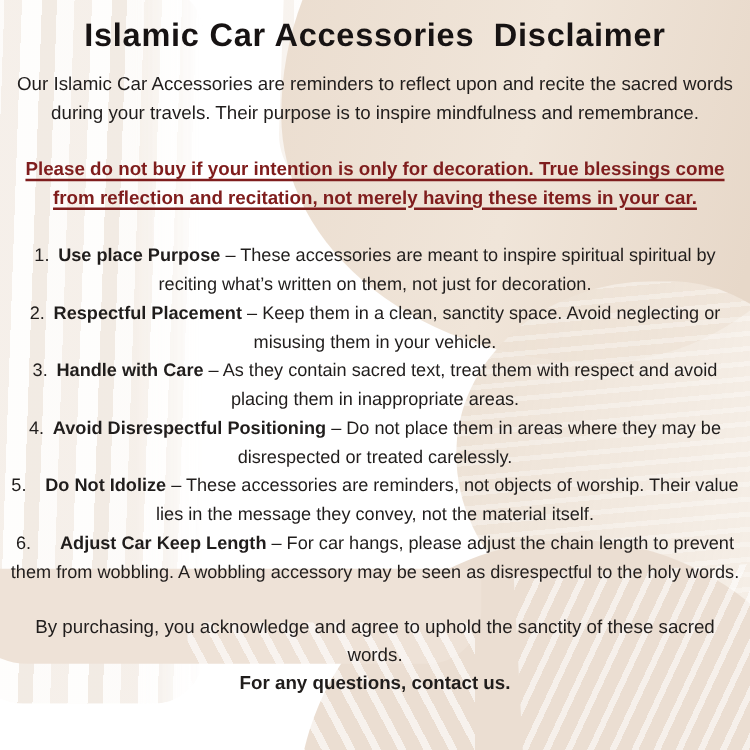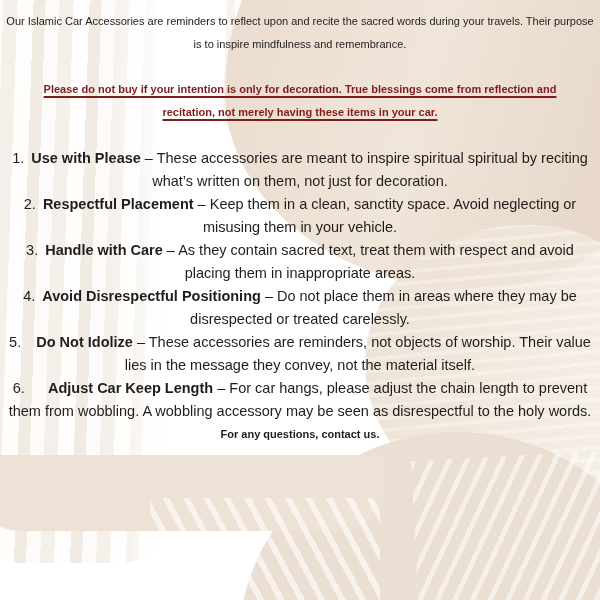--- a/index.html
+++ b/index.html
@@ -58,21 +58,21 @@
     background:repeating-linear-gradient(62deg,
       rgba(255,255,255,0.60) 0 6px, rgba(255,255,255,0) 6px 18px);
   }
 
   
   .content { position:absolute; inset:0; padding:10px 5px 0; text-align:center; }
   .title {
     margin:3px 0 13px; font-size:26px; font-weight:700;
     letter-spacing:.6px; color:#171313;
   }
-  .para { font-size:11px; line-height:22.5px; margin:0 auto; }
+  .para { font-size:15px; line-height:22.5px; margin:0 auto; }
   .intro { max-width:590px; margin-bottom:23px; }
   .warning {
     max-width:566px; margin-bottom:24px; font-weight:700;
     color:#7f1d1d; text-decoration:underline;
     text-decoration-thickness:2px; text-underline-offset:3px;
   }
   .guidelines { max-width:594px; margin:0 auto; }
   .item { font-size:14.5px; line-height:22.5px; margin:0 0 1px; }
   .item .num { margin-right:7px; }
   .item b { font-weight:700; }
@@ -87,29 +87,31 @@
   <div class="brush brush-left"></div>
   <div class="brush brush-top-center"></div>
   <div class="brush brush-top-right"></div>
   <div class="brush brush-right-mid"></div>
   <div class="brush brush-bottom-blob"></div>
   <div class="brush brush-bottom-band"></div>
   <div class="brush brush-bottom-streaks"></div>
   <div class="brush brush-bottom-left-streaks"></div>
 
   <div class="content">
+    <h1 class="title">Islamic Car Accessories&nbsp; Disclaimer</h1>
 
     <p class="para intro">Our Islamic Car Accessories are reminders to reflect upon and recite the sacred words during your travels. Their purpose is to inspire mindfulness and remembrance.</p>
 
     <p class="para warning">Please do not buy if your intention is only for decoration. True blessings come from reflection and recitation, not merely having these items in your car.</p>
 
     <div class="guidelines">
-      <p class="item"><span class="num">1.</span><b>Use with Please</b><span> – These accessories are meant to inspire spiritual spiritual by reciting what’s written on them, not just for decoration.</span></p>
+      <p class="item"><span class="num">1.</span><b>Use place Purpose</b><span> – These accessories are meant to inspire spiritual spiritual by reciting what’s written on them, not just for decoration.</span></p>
       <p class="item"><span class="num">2.</span><b>Respectful Placement</b><span> – Keep them in a clean, sanctity space. Avoid neglecting or misusing them in your vehicle.</span></p>
       <p class="item"><span class="num">3.</span><b>Handle with Care</b><span> – As they contain sacred text, treat them with respect and avoid placing them in inappropriate areas.</span></p>
       <p class="item"><span class="num">4.</span><b>Avoid Disrespectful Positioning</b><span> – Do not place them in areas where they may be disrespected or treated carelessly.</span></p>
       <p class="item"><span class="num">5.&nbsp;&nbsp;</span><b>Do Not Idolize</b><span> – These accessories are reminders, not objects of worship. Their value lies in the message they convey, not the material itself.</span></p>
       <p class="item"><span class="num">6.&nbsp;&nbsp;&nbsp;&nbsp;</span><b>Adjust Car Keep Length</b><span> – For car hangs, please adjust the chain length to prevent them from wobbling. A wobbling accessory may be seen as disrespectful to the holy words.</span></p>
     </div>
 
+    <p class="para closing-ack">By purchasing, you acknowledge and agree to uphold the sanctity of these sacred words.</p>
     <p class="para closing-contact">For any questions, contact us.</p>
   </div>
 </div>
 
 </body></html>

